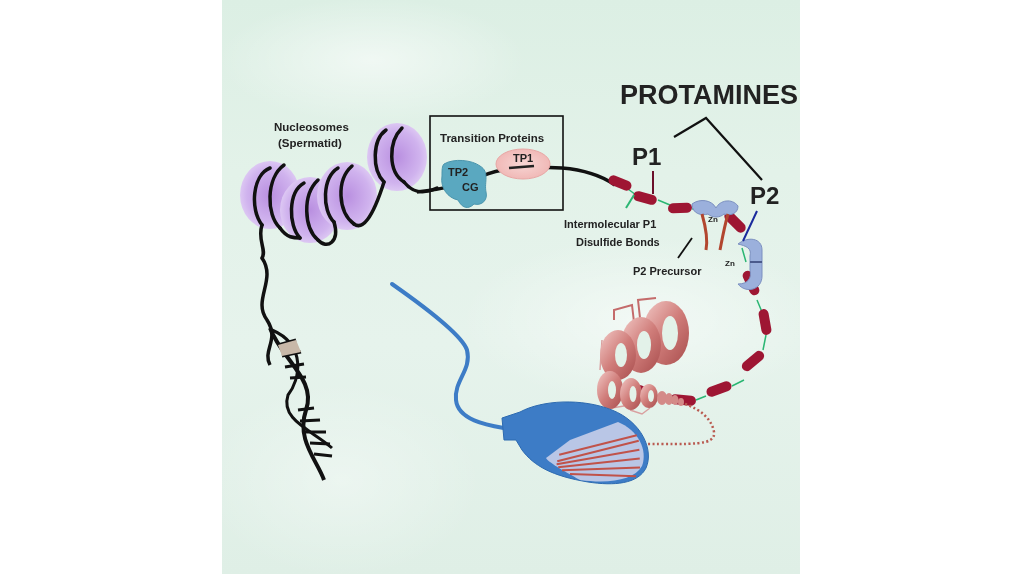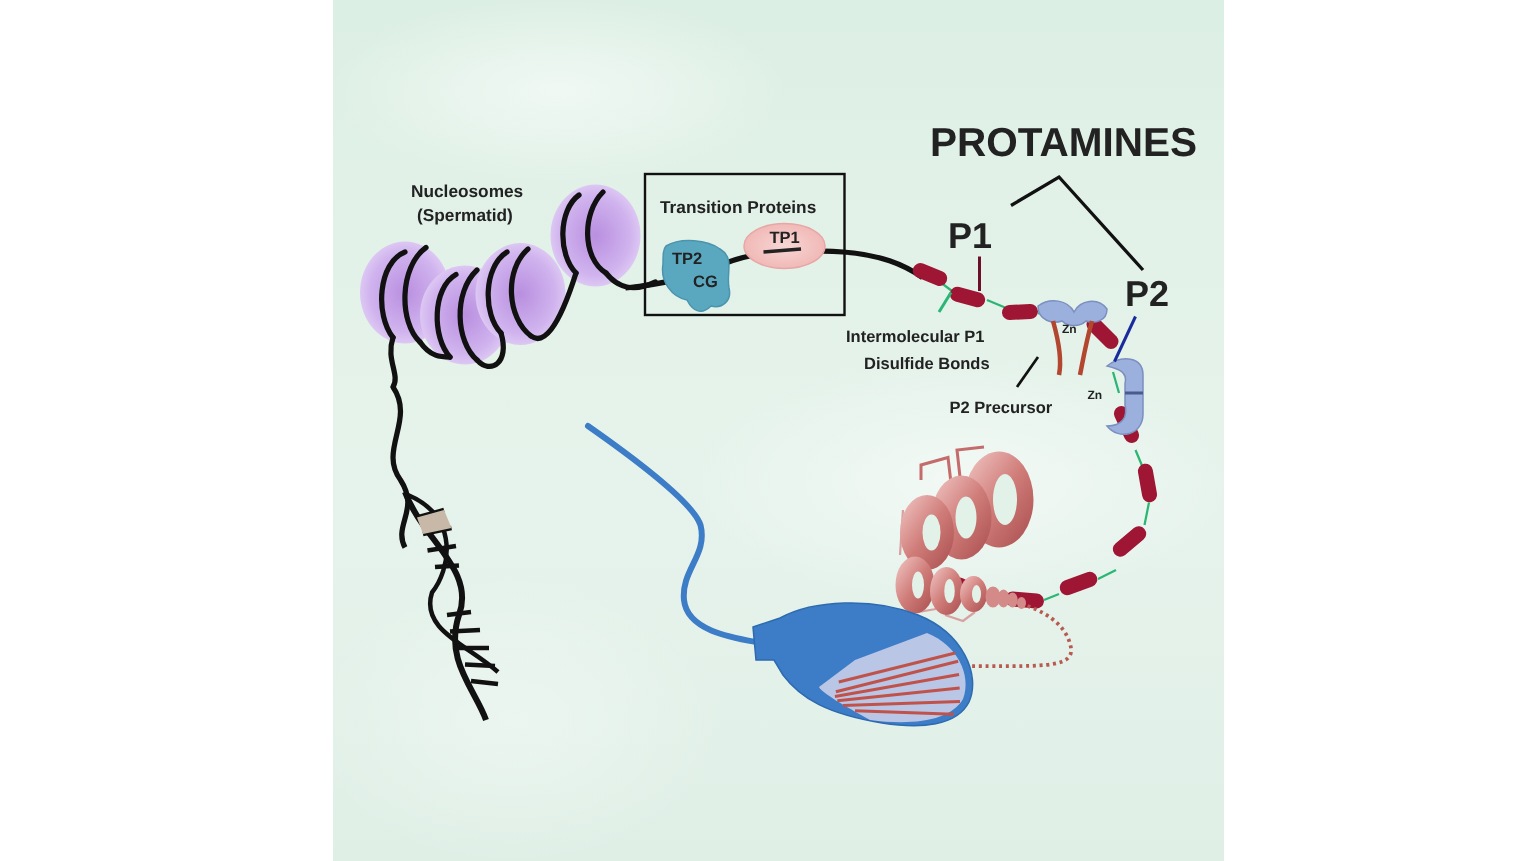--- a/index.html
+++ b/index.html
@@ -4,21 +4,20 @@
 <style>
   html, body { margin: 0; padding: 0; background: #ffffff; }
   body { width: 1024px; height: 574px; position: relative; overflow: hidden; font-family: "Liberation Sans", sans-serif; }
   #slide {
     position: absolute; left: 222px; top: 0; width: 578px; height: 574px;
     background:
       radial-gradient(ellipse 220px 90px at 150px 60px, rgba(255,255,255,0.55), rgba(255,255,255,0) 70%),
       radial-gradient(ellipse 260px 120px at 420px 320px, rgba(255,255,255,0.5), rgba(255,255,255,0) 70%),
       radial-gradient(ellipse 200px 140px at 120px 480px, rgba(255,255,255,0.35), rgba(255,255,255,0) 70%),
       linear-gradient(180deg, #dcefe4 0%, #e3f2e9 30%, #e6f3ec 60%, #dfefe6 100%);
-    padding-left: 16px;
   }
   #slide svg { position: absolute; left: 0; top: 0; }
   .lbl { font-family: "Liberation Sans", sans-serif; font-weight: bold; fill: #222; }
 </style>
 </head>
 <body>
 
 <div id="slide">
 <svg width="578" height="574" viewBox="0 0 578 574" xmlns="http://www.w3.org/2000/svg">
   <defs>

